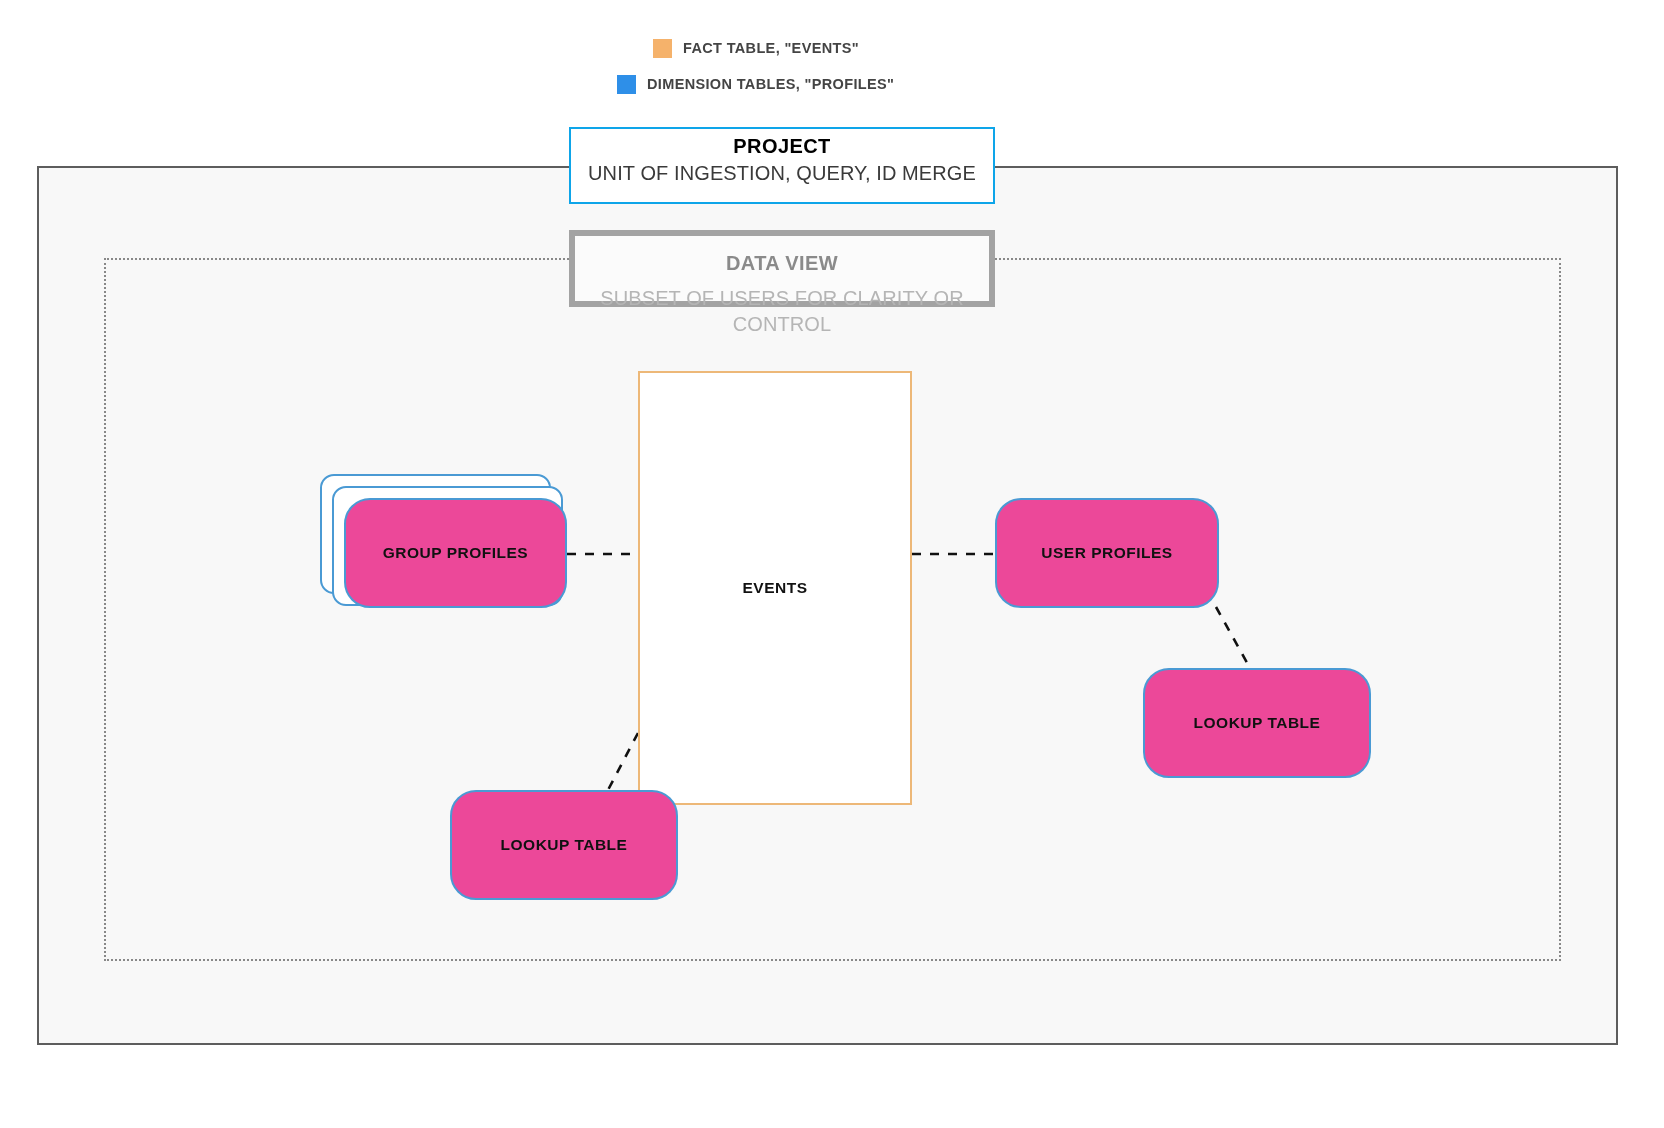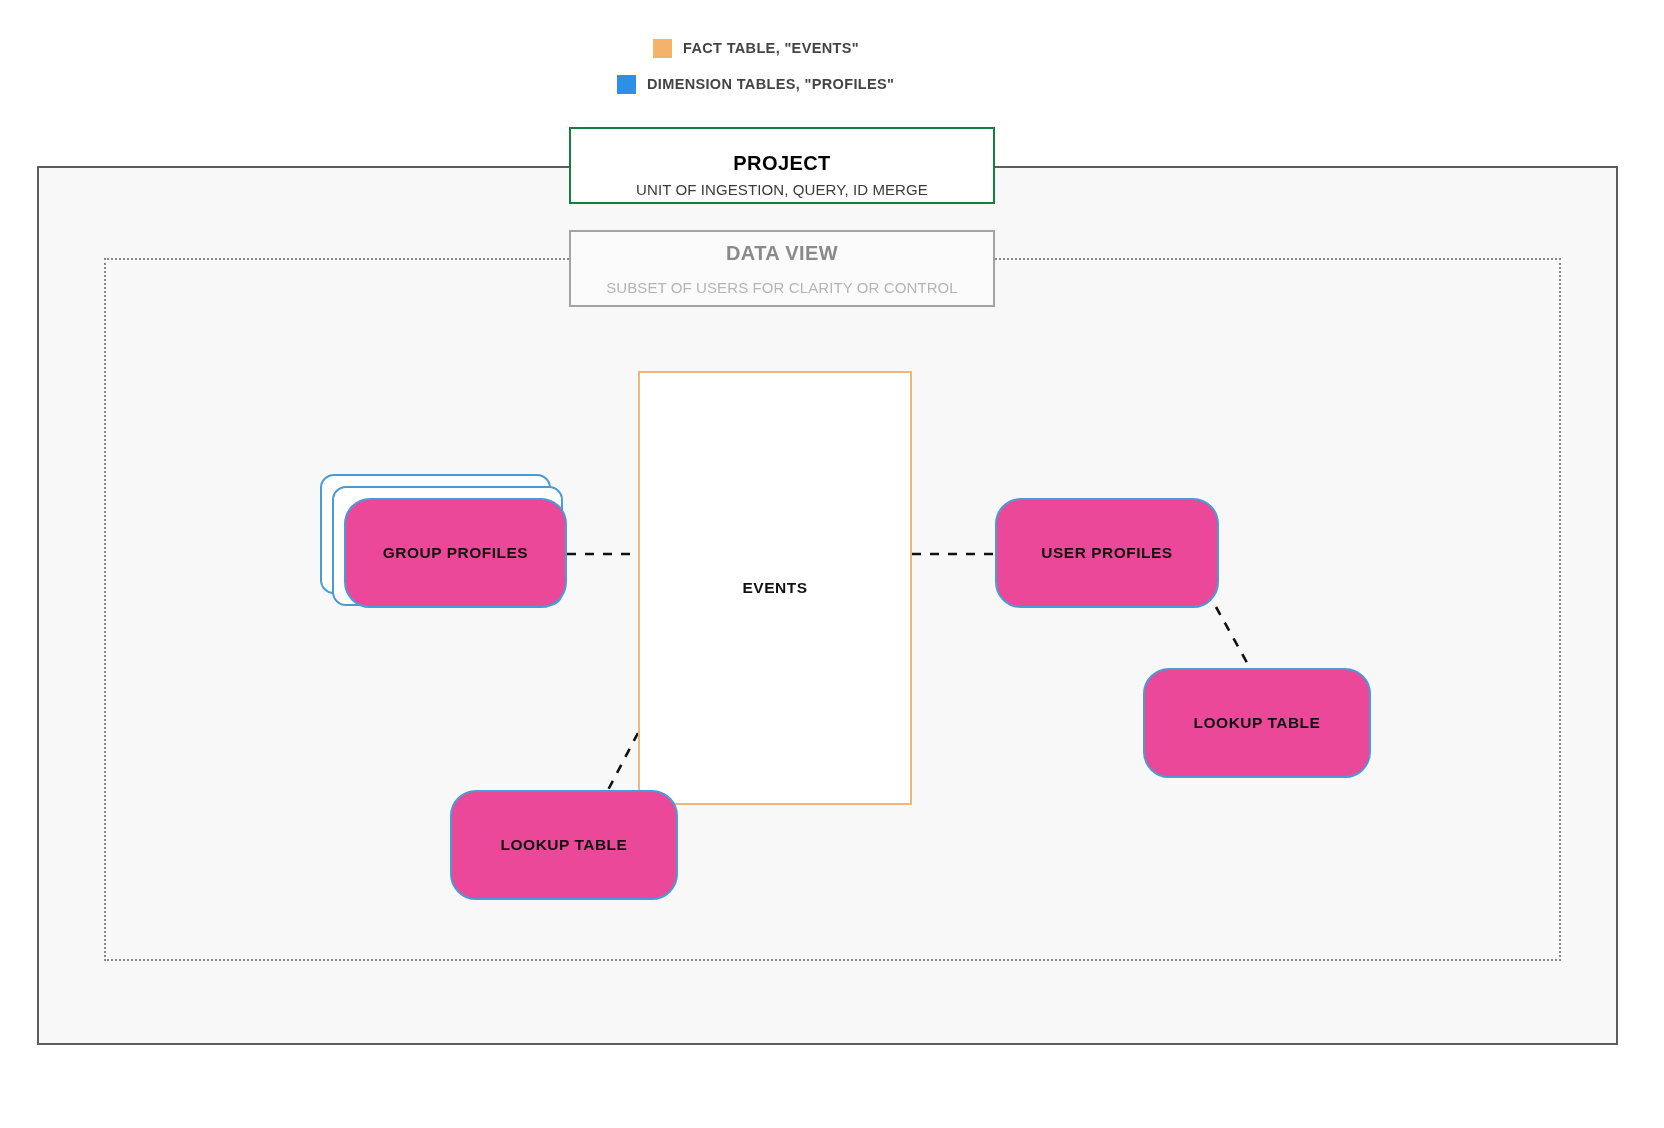--- a/index.html
+++ b/index.html
@@ -78,41 +78,41 @@
     position: absolute;
     box-sizing: border-box;
     text-align: center;
     background: #ffffff;
   }
   .project-card {
     left: 569px;
     top: 127px;
     width: 426px;
     height: 77px;
-    border: 2px solid #15803d;
-    padding-top: 20px;
+    border: 2px solid #0ea5e9;
+    padding-top: 3px;
   }
   .dataview-card {
     left: 569px;
     top: 230px;
     width: 426px;
     height: 77px;
-    border: 2px solid #a3a3a3;
+    border: 6px solid #a3a3a3;
     background: #fbfbfb;
-    padding-top: 7px;
+    padding-top: 13px;
   }
   .card-title {
     font-size: 20px;
     font-weight: bold;
     letter-spacing: 0.4px;
     color: #000000;
     line-height: 28px;
   }
   .card-sub {
-    font-size: 15px;
+    font-size: 20px;
     color: #3a3a3a;
     line-height: 26px;
     letter-spacing: 0.1px;
   }
   .dataview-card .card-title { color: #8a8a8a; }
   .dataview-card .card-sub   { color: #b5b5b5; margin-top: 8px; }
 
   
   .events-box {
     position: absolute;

